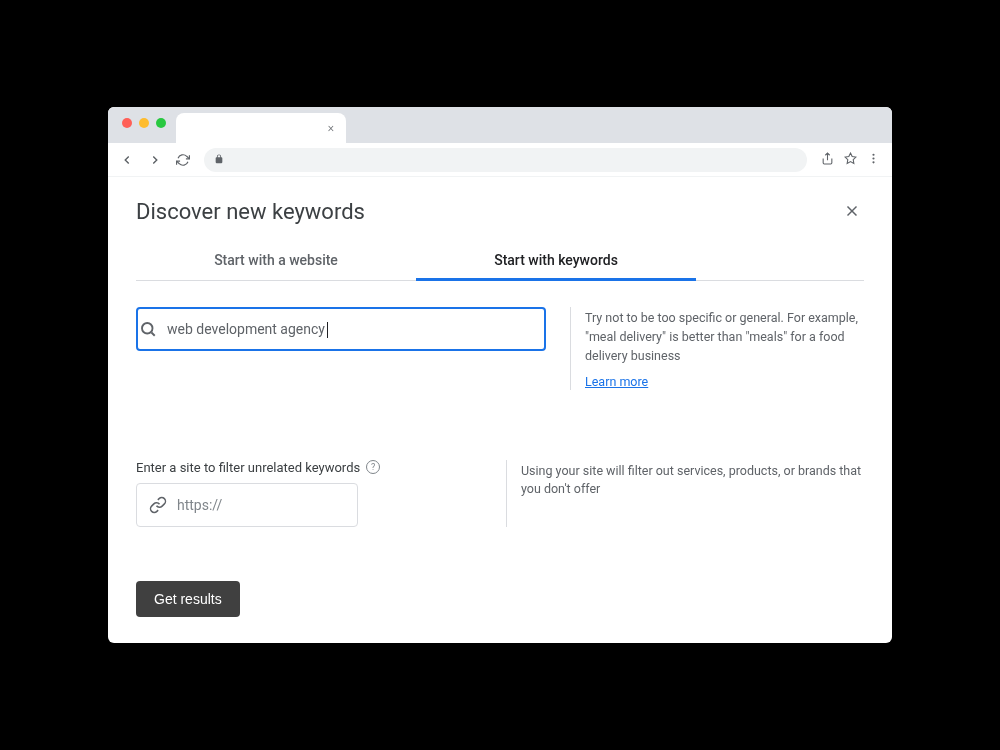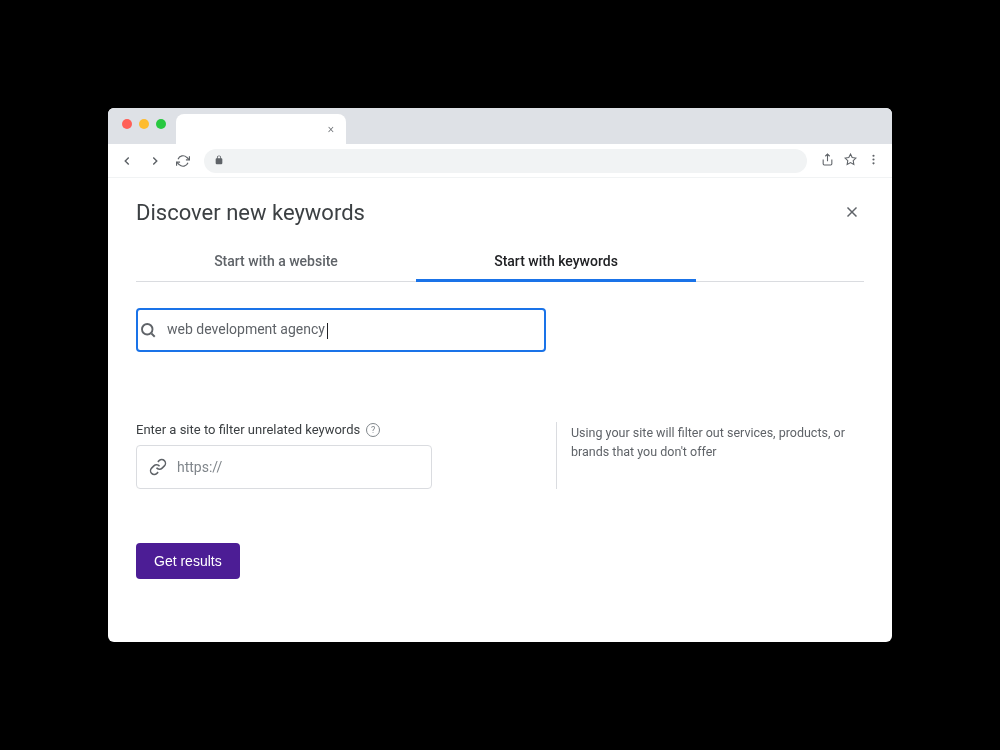--- a/index.html
+++ b/index.html
@@ -203,35 +203,35 @@
     .learn-more {
       color: #1a73e8;
       font-size: 12.5px;
       text-decoration: underline;
       cursor: pointer;
       display: inline-block;
       margin-top: 8px;
     }
     .second-section { margin-top: 70px; }
     .site-left-col { flex: 0 0 246px; }
-    .site-box { width: 296px; }
+    .site-box { width: 222px; }
     .help-icon {
       width: 14px;
       height: 14px;
       border: 1px solid #80868b;
       border-radius: 50%;
       display: inline-flex;
       align-items: center;
       justify-content: center;
       font-size: 9px;
       color: #80868b;
     }
     .submit-row { margin-top: 54px; }
     .get-results-btn {
-      background: #4c1d95;
+      background: #404040;
       color: #fff;
       font-size: 14px;
       font-weight: 500;
       border: none;
       padding: 10px 18px;
       border-radius: 4px;
       cursor: pointer;
     }
     .site-help-col {
       flex: 1;
@@ -327,20 +327,24 @@
               <svg width="18" height="18" viewBox="0 0 24 24" fill="none" stroke="#5f6368" stroke-width="2.5">
                   <circle cx="11" cy="11" r="7"></circle>
                   <line x1="21" y1="21" x2="16.65" y2="16.65"></line>
                 </svg>
             </span>
             <span class="input-text">
               <span>web development agency</span><span class="cursor-mark"></span>
             </span>
           </div>
         </div>
+        <div class="right-col">
+          <div class="help-text">Try not to be too specific or general. For example, "meal delivery" is better than "meals" for a food delivery business</div>
+          <a class="learn-more">Learn more</a>
+        </div>
       </div>
     </div>
 
     <div class="form-section second-section">
       <div class="two-col">
         <div class="site-left-col">
           <div class="field-label">
             <span>Enter a site to filter unrelated keywords</span>
             <span class="help-icon">?</span>
           </div>

